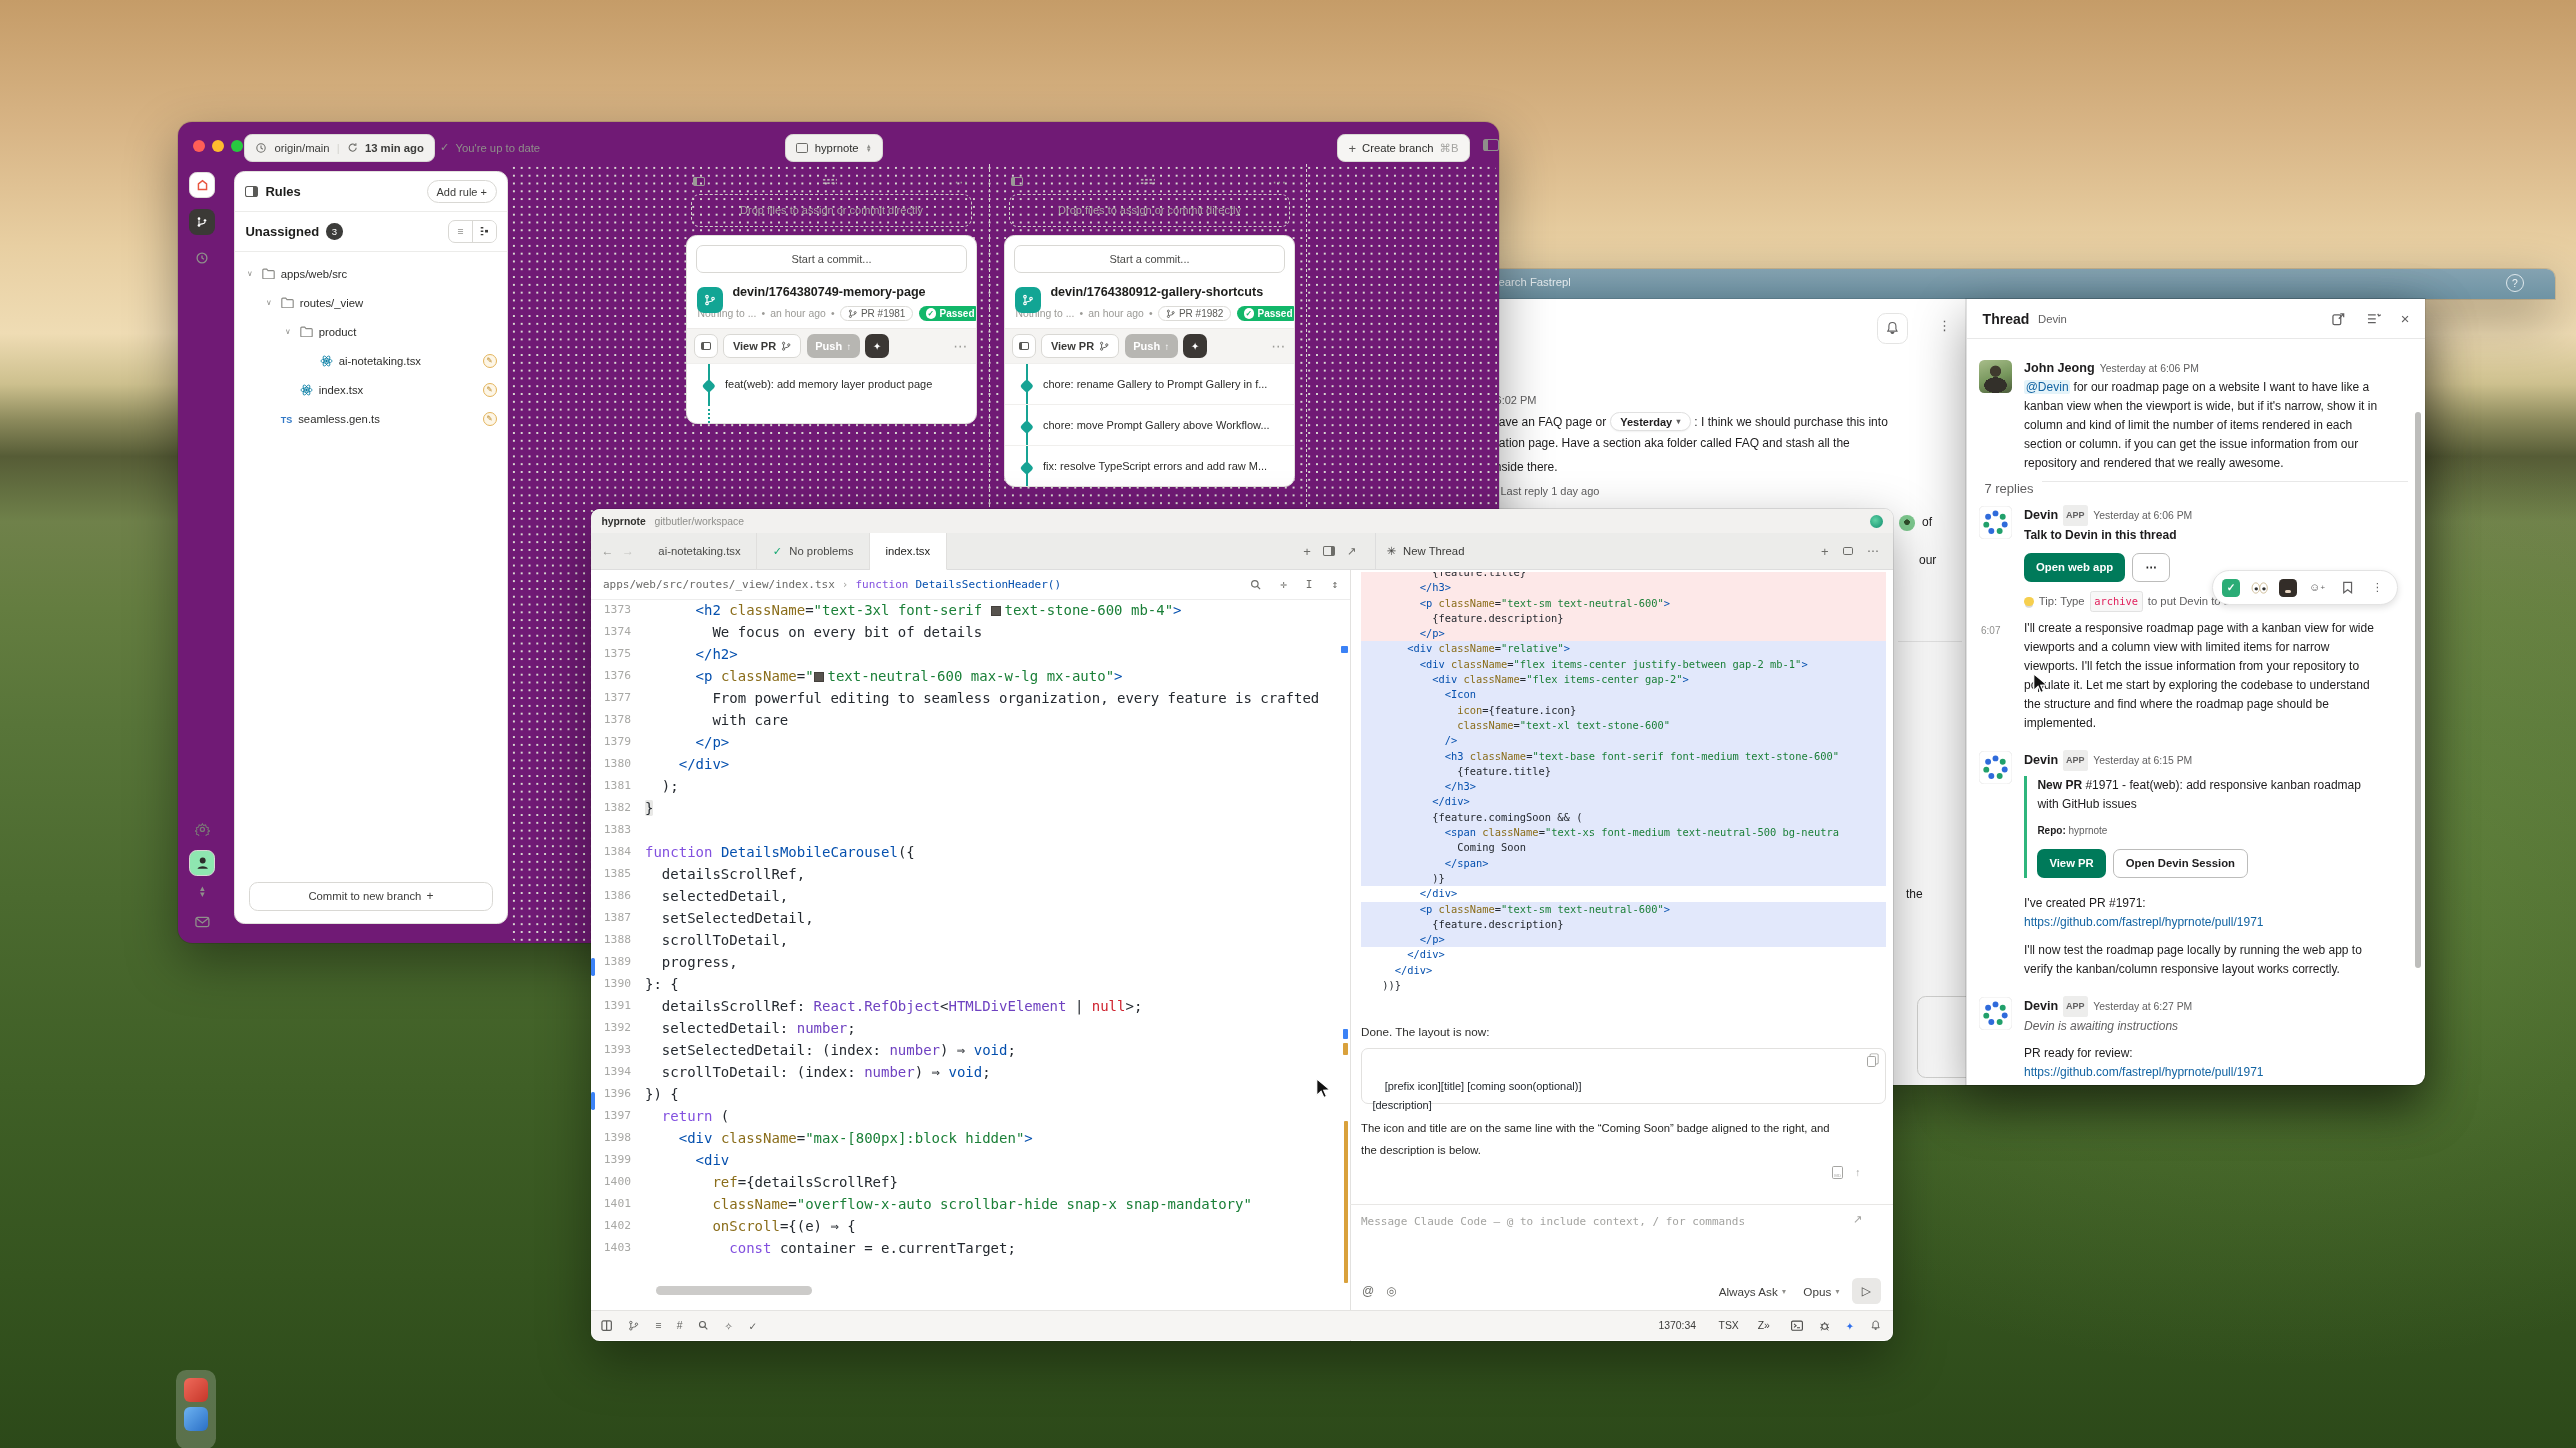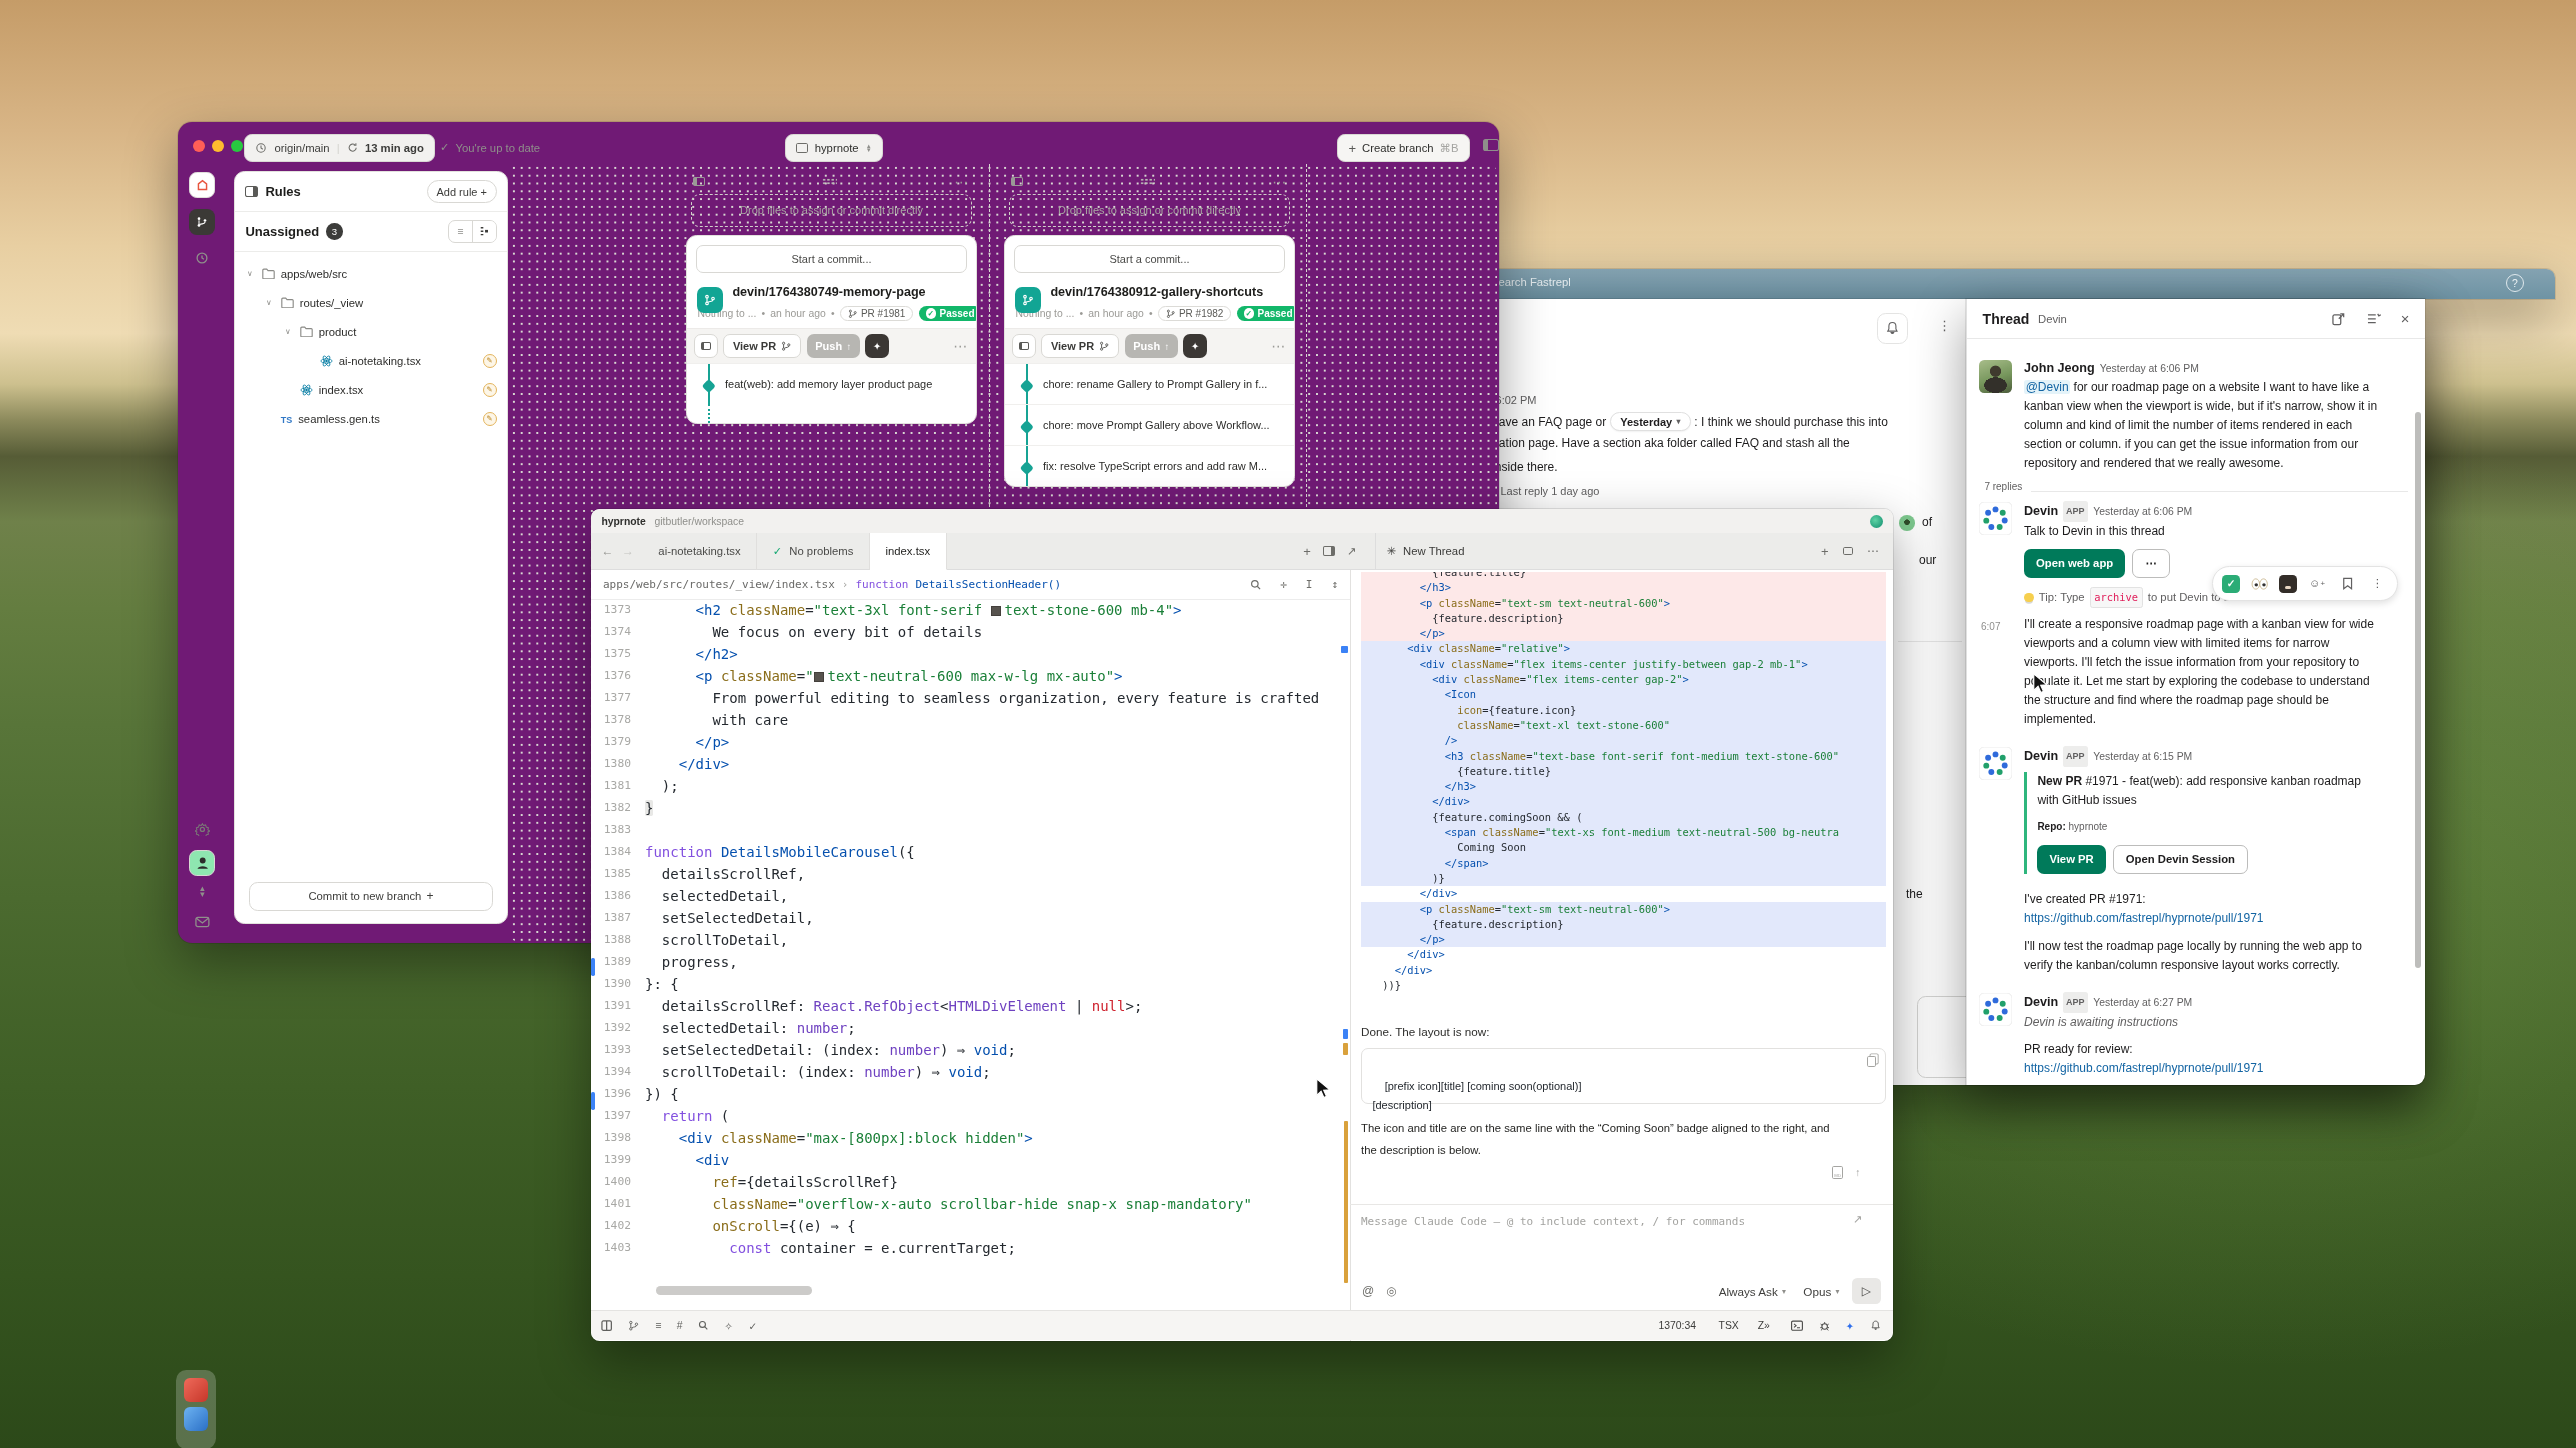--- a/index.html
+++ b/index.html
@@ -98,21 +98,21 @@
 #th-head{height:40px;border-bottom:0.9px solid #e8e8e8;display:flex;align-items:center;padding:0 15.6px;gap:8.7px}
 #th-body{position:absolute;top:40px;left:0;right:0;bottom:0;overflow:hidden}
 .msg{position:relative;padding:7.8px 17.4px 2.6px 57px;font-size:12px;line-height:19px;color:#1d1c1d}
 .mav{position:absolute;left:12px;top:8.7px;width:33px;height:33px;border-radius:5.2px}
 .mname{font-weight:bold;font-size:12.6px}
 .mtime{font-size:10.4px;color:#616061;margin-left:5.2px}
 .appb{display:inline-block;background:#ededec;color:#616061;font-size:9px;font-weight:bold;border-radius:2.6px;padding:0.9px 3.5px;margin-left:4.3px;vertical-align:0.9px}
 .mlines{white-space:pre-line}
 .mention{color:#1264a3;background:rgba(29,155,209,.12);border-radius:2.6px;padding:0 1.7px}
 .link{color:#1264a3}
-#replies{display:flex;align-items:flex-end;gap:8.7px;padding:5.2px 17.4px 1.7px 17.4px;font-size:10px;color:#616061}
+#replies{display:flex;align-items:flex-start;gap:8.7px;padding:5.2px 17.4px 1.7px 17.4px;font-size:13px;color:#616061}
 #replies .rule{flex:1;height:0.9px;background:#e8e8e8}
 .gbtn{display:inline-flex;align-items:center;justify-content:center;height:29.5px;border-radius:7px;background:#007a5a;color:#fff;font-weight:bold;font-size:11.3px;padding:0 12px}
 .obtn{display:inline-flex;align-items:center;justify-content:center;height:29.5px;border-radius:7px;border:0.9px solid #bcbcbb;background:#fff;color:#1d1c1d;font-weight:bold;font-size:11.3px;padding:0 12px}
 .tipcode{font-family:"DejaVu Sans Mono",monospace;font-size:10.4px;color:#e01e5a;background:#f7f7f7;border:0.9px solid #e2e2e2;border-radius:2.6px;padding:0 3.5px}
 #rtoolbar{position:absolute;left:245px;top:73px;width:186px;height:35px;background:#fff;border:0.9px solid #e3e3e3;border-radius:17.4px;box-shadow:0 2.6px 7px rgba(0,0,0,.12);display:flex;align-items:center;justify-content:space-evenly;z-index:3}
 .rx{display:inline-flex;width:21px;height:21px;align-items:center;justify-content:center;border-radius:4.3px;font-size:11.3px;color:#616061}
 .attach{border-left:3.5px solid #2eb67d;padding-left:10.4px;margin:5.2px 0 3.5px 0}
 #th-scroll{position:absolute;right:4.3px;top:113px;width:6px;height:556px;background:#bdbdbb;border-radius:3.5px}
 .cursor{position:absolute;z-index:9}
 svg{display:block}
@@ -194,21 +194,21 @@
             <circle cx="19" cy="8.5" r="3.4" fill="#2f6bdb"></circle>
             <circle cx="27.3" cy="12.3" r="3.4" fill="#21a06b"></circle>
             <circle cx="29.6" cy="21.3" r="3.4" fill="#2f6bdb"></circle>
             <circle cx="23.8" cy="28.7" r="3.4" fill="#21a06b"></circle>
             <circle cx="14.2" cy="28.7" r="3.4" fill="#2f6bdb"></circle>
             <circle cx="8.4" cy="21.5" r="3.4" fill="#21a06b"></circle>
             <circle cx="10.5" cy="12.3" r="3.4" fill="#2f6bdb"></circle>
           </svg>
         </span>
       <div><span class="mname">Devin</span><span class="appb">APP</span><span class="mtime">Yesterday at 6:06 PM</span></div>
-      <div style="font-weight:normal">Talk to Devin in this thread</div>
+      <div style="font-weight:bold">Talk to Devin in this thread</div>
       <div style="display:flex;gap:7px;margin:7.8px 0 8.7px 0">
         <span class="gbtn">Open web app</span>
         <span class="obtn" style="width:38px">⋯</span>
       </div>
       <div style="font-size:11.3px;color:#616061;display:flex;align-items:center;gap:5.2px">
         <span style="width:9.6px;height:9.6px;border-radius:50%;background:#f6cf4e;box-shadow:0 2.6px 0 -0.9px #d9d9d7"></span>
         <span>Tip: Type</span>
         <span class="tipcode">archive</span>
         <span>to put Devin to sle</span>
       </div>

